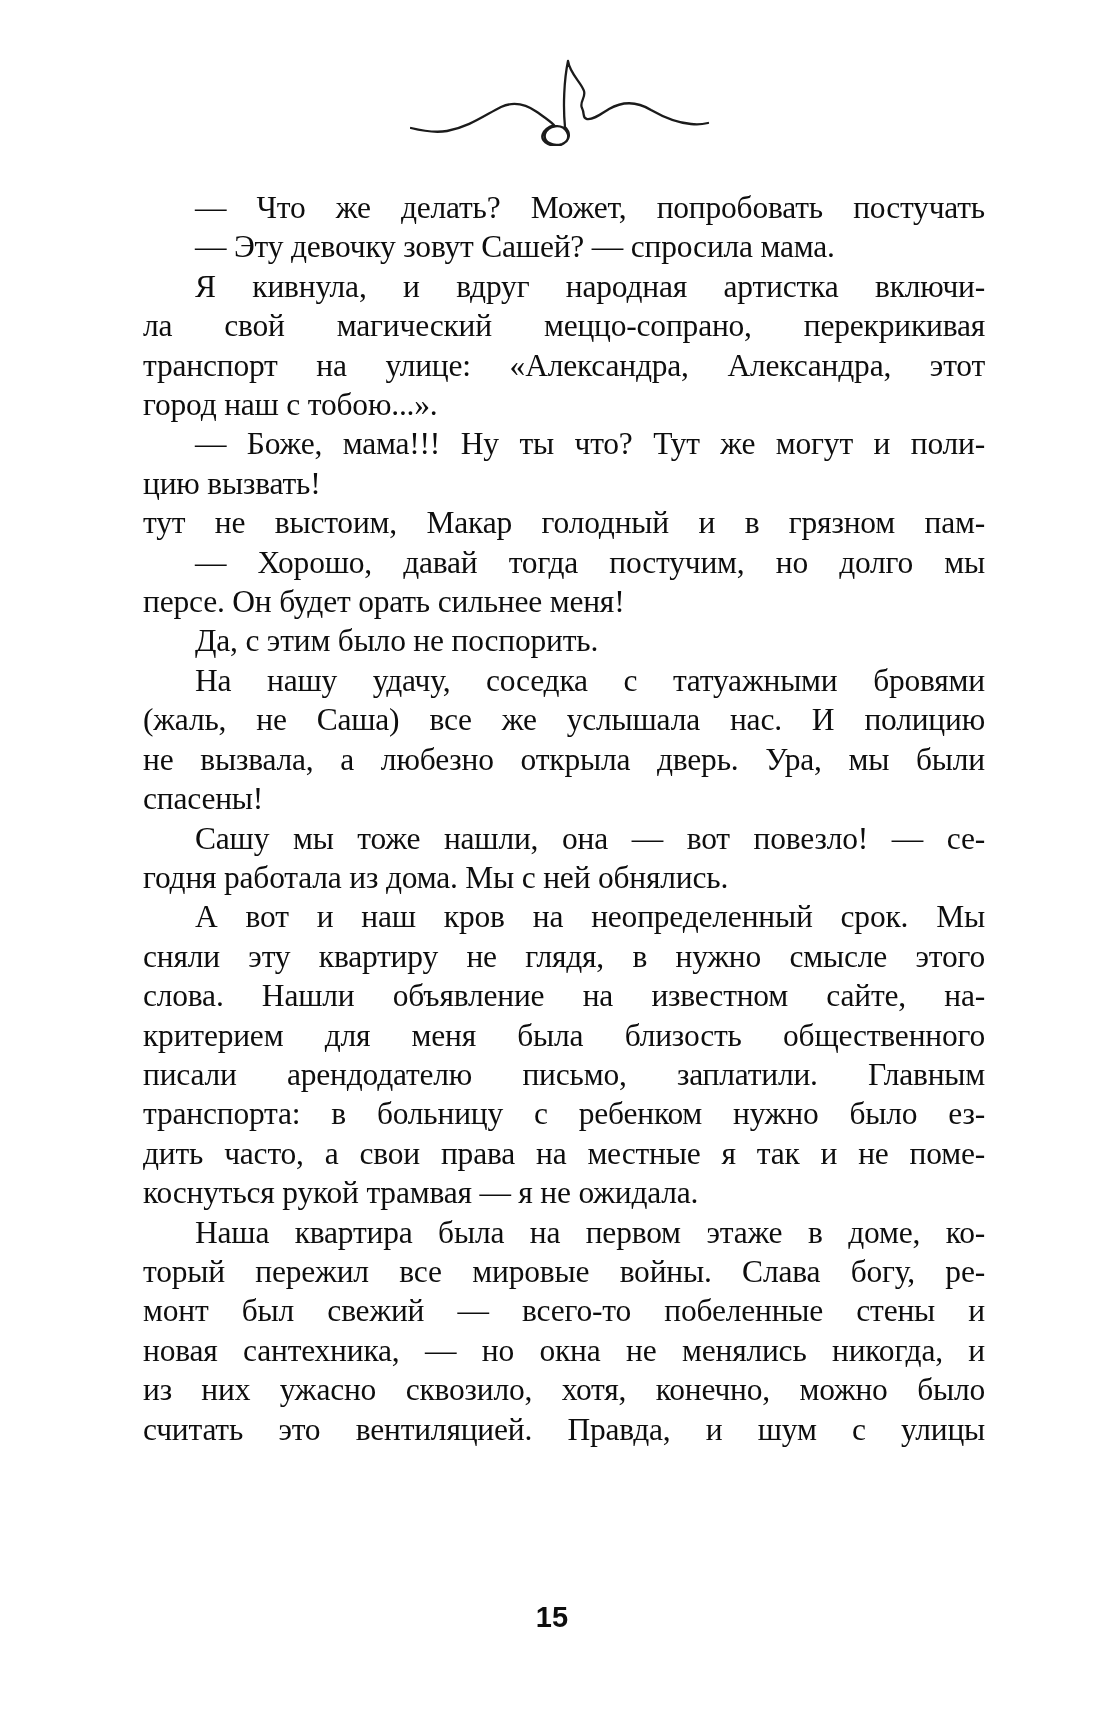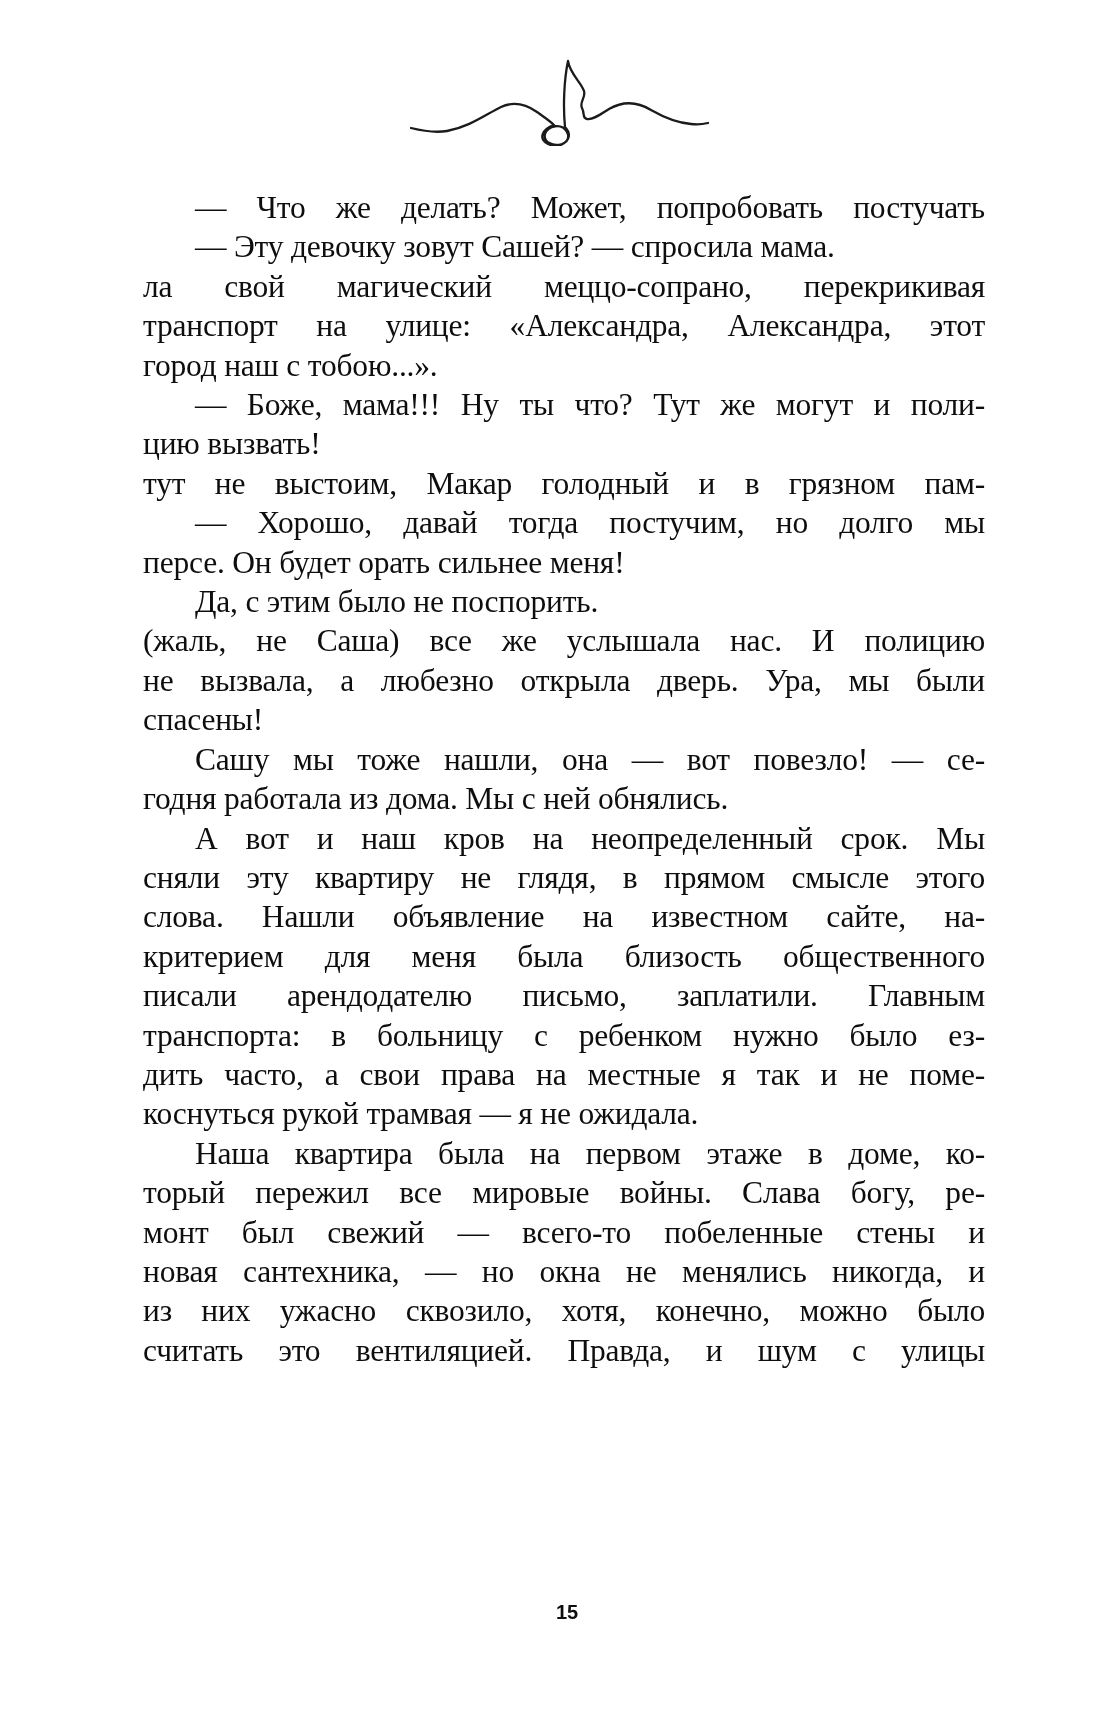--- a/index.html
+++ b/index.html
@@ -38,27 +38,27 @@
   }
   .line.just {
     text-align: justify;
     text-align-last: justify;
   }
   .line.indent {
     padding-left: 52px;
   }
   .page-number {
     position: absolute;
-    left: 146px;
+    left: 131px;
     top: 1601px;
     width: 842px;
     text-align: center;
     font-family: "Liberation Sans", "DejaVu Sans", sans-serif;
     font-weight: 700;
-    font-size: 20px;
+    font-size: 29px;
     color: #0e0e0e;
   }
 </style>
 </head>
 <body>
 
 <div class="page">
 
   <div class="ornament">
     <svg viewBox="0 0 300 88" fill="none" xmlns="http://www.w3.org/2000/svg">
@@ -79,36 +79,38 @@
                C 183 62 191 56 199 51
                C 213 43 228 44 241 52
                C 255 60 269 65 281 66
                C 288 67 294 66 298 65" stroke="#1b1b1b" stroke-width="2.3" stroke-linecap="round" stroke-linejoin="round"></path>
     </svg>
   </div>
 
   <div class="text-block">
       <div class="line just indent">— Что же делать? Может, попробовать постучать</div>
       <div class="line indent">— Эту девочку зовут Сашей? — спросила мама.</div>
+      <div class="line just indent">Я кивнула, и вдруг народная артистка включи-</div>
       <div class="line just">ла свой магический меццо-сопрано, перекрикивая</div>
       <div class="line just">транспорт на улице: «Александра, Александра, этот</div>
       <div class="line">город наш с тобою...».</div>
       <div class="line just indent">— Боже, мама!!! Ну ты что? Тут же могут и поли-</div>
       <div class="line">цию вызвать!</div>
       <div class="line just">тут не выстоим, Макар голодный и в грязном пам-</div>
       <div class="line just indent">— Хорошо, давай тогда постучим, но долго мы</div>
       <div class="line">персе. Он будет орать сильнее меня!</div>
       <div class="line indent">Да, с этим было не поспорить.</div>
+      <div class="line just indent">На нашу удачу, соседка с татуажными бровями</div>
       <div class="line just">(жаль, не Саша) все же услышала нас. И полицию</div>
       <div class="line just">не вызвала, а любезно открыла дверь. Ура, мы были</div>
       <div class="line">спасены!</div>
       <div class="line just indent">Сашу мы тоже нашли, она — вот повезло! — се-</div>
       <div class="line">годня работала из дома. Мы с ней обнялись.</div>
       <div class="line just indent">А вот и наш кров на неопределенный срок. Мы</div>
-      <div class="line just">сняли эту квартиру не глядя, в прямом смысле этого</div>
+      <div class="line just">сняли эту квартиру не глядя, в нужно смысле этого</div>
       <div class="line just">слова. Нашли объявление на известном сайте, на-</div>
       <div class="line just">критерием для меня была близость общественного</div>
       <div class="line just">писали арендодателю письмо, заплатили. Главным</div>
       <div class="line just">транспорта: в больницу с ребенком нужно было ез-</div>
       <div class="line just">дить часто, а свои права на местные я так и не поме-</div>
       <div class="line">коснуться рукой трамвая — я не ожидала.</div>
       <div class="line just indent">Наша квартира была на первом этаже в доме, ко-</div>
       <div class="line just">торый пережил все мировые войны. Слава богу, ре-</div>
       <div class="line just">монт был свежий — всего-то побеленные стены и</div>
       <div class="line just">новая сантехника, — но окна не менялись никогда, и</div>

